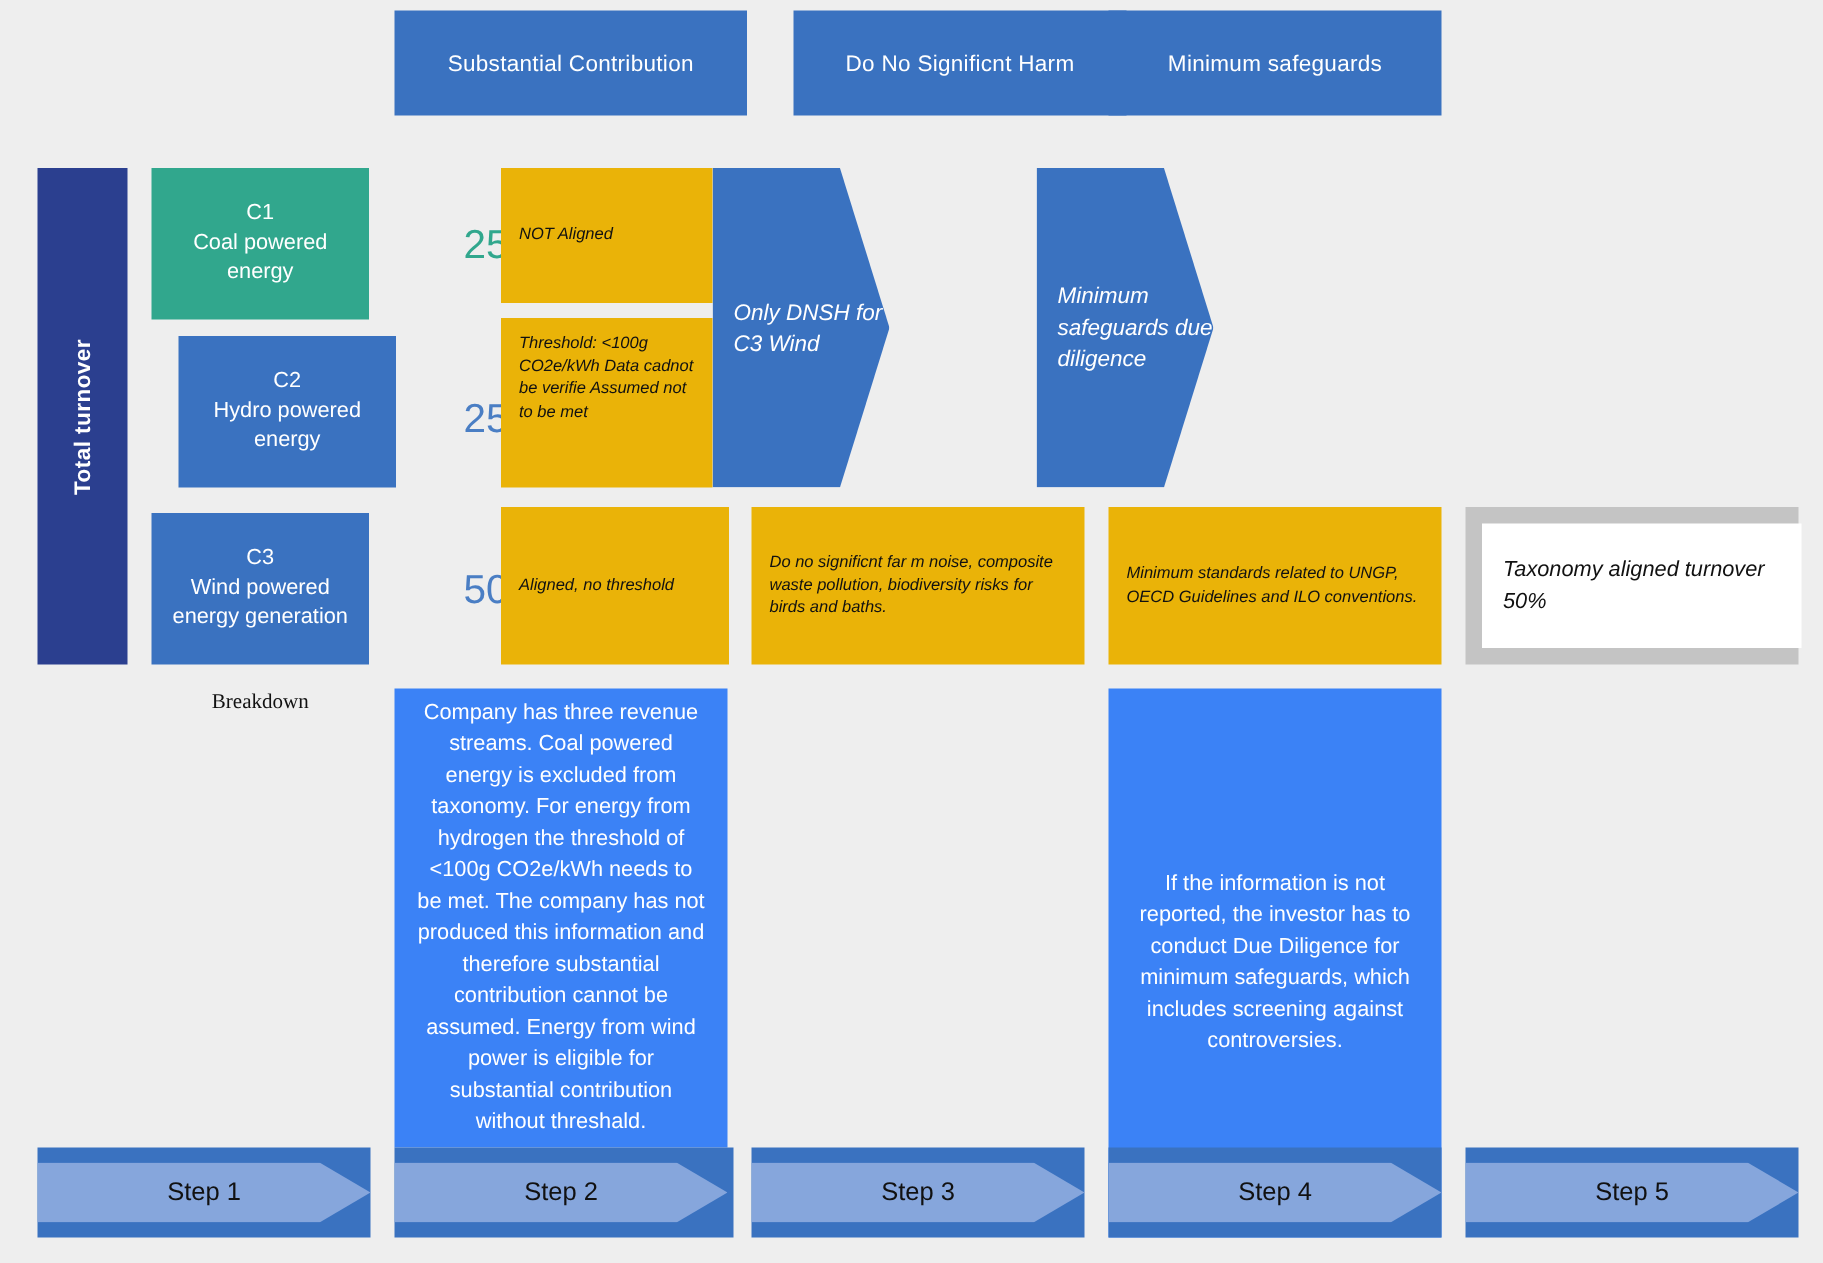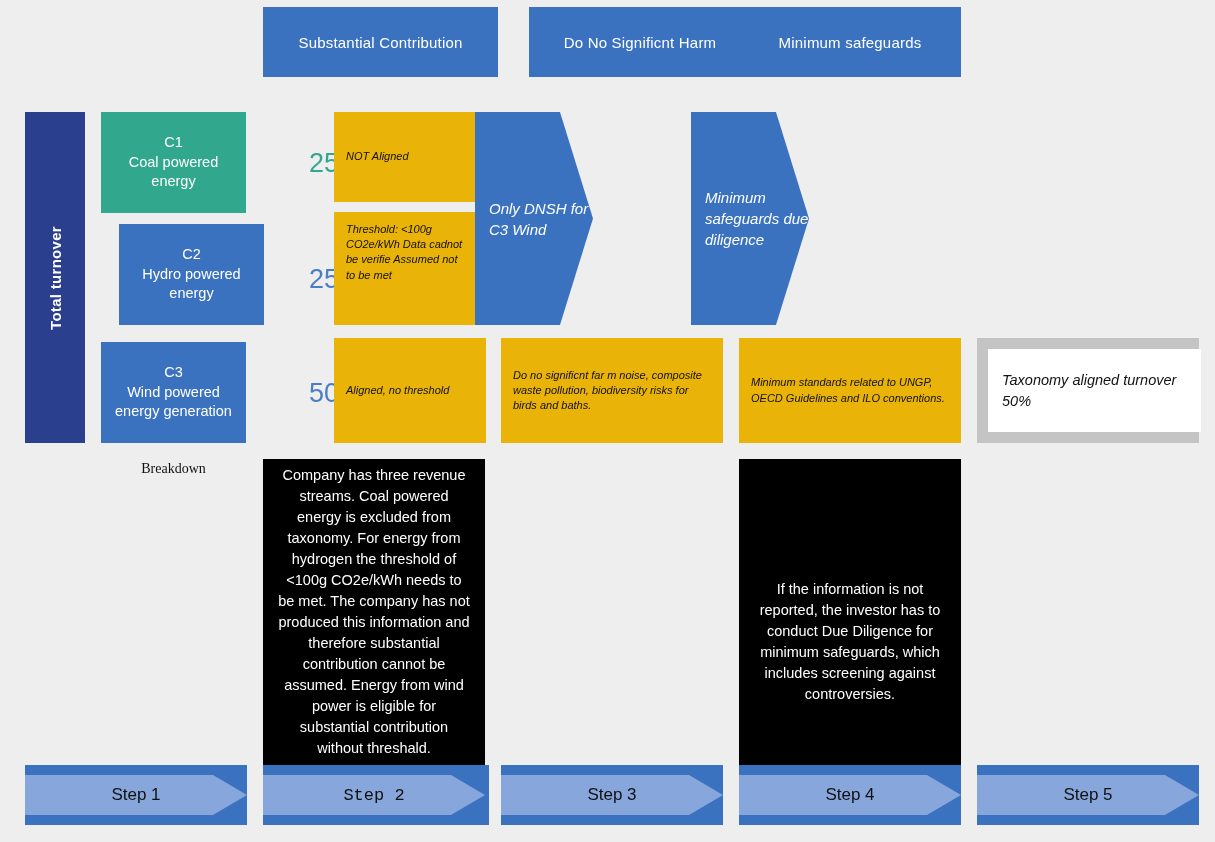--- a/index.html
+++ b/index.html
@@ -73,21 +73,21 @@
   
   .resultwrap{background:#c4c4c4;}
   .result{
     background:#ffffff;color:#111;
     font-style:italic;font-size:14.5px;line-height:1.4;
     display:flex;align-items:center;padding:0 14px;
   }
 
   
   .panel{
-    background:#000000;color:#ffffff;
+    background:#3b82f6;color:#ffffff;
     font-size:14.5px;line-height:1.45;text-align:center;
     display:flex;align-items:center;justify-content:flex-end;
     padding:10px 14px;
   }
 
   
   .breakdown{
     color:#111;font-size:14px;
     display:flex;align-items:center;justify-content:center;font-family:Liberation Serif, serif;
   }
@@ -180,21 +180,21 @@
   <div class="abs panel" style="left:739px;top:459px;width:222px;height:366px;">
     <span>If the information is not reported, the investor has to conduct Due Diligence for minimum safeguards, which includes screening against controversies.</span>
   </div>
 
   <div class="abs stepouter" style="left:25px;top:765px;width:222px;height:60px;">
     <div class="abs stepinner" style="left:0px;top:10px;width:222px;height:40px;">
       <span>Step 1</span>
     </div>
   </div>
 
-  <div class="abs stepouter" style="left:263px;top:765px;width:226px;height:60px;font-family:Liberation Mono, monospace;">
+  <div class="abs stepouter" style="left:263px;top:765px;width:226px;height:60px;">
     <div class="abs stepinner" style="left:0px;top:10px;width:222px;height:40px;">
       <span>Step 2</span>
     </div>
   </div>
 
   <div class="abs stepouter" style="left:501px;top:765px;width:222px;height:60px;">
     <div class="abs stepinner" style="left:0px;top:10px;width:222px;height:40px;">
       <span>Step 3</span>
     </div>
   </div>

